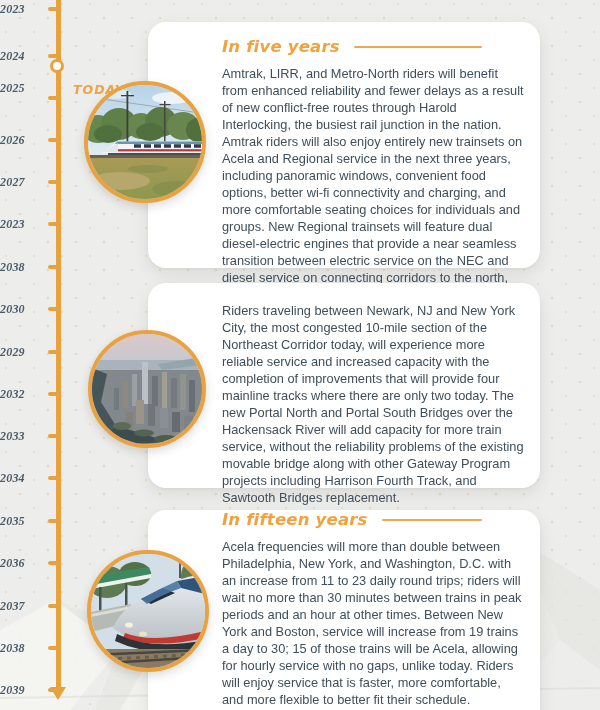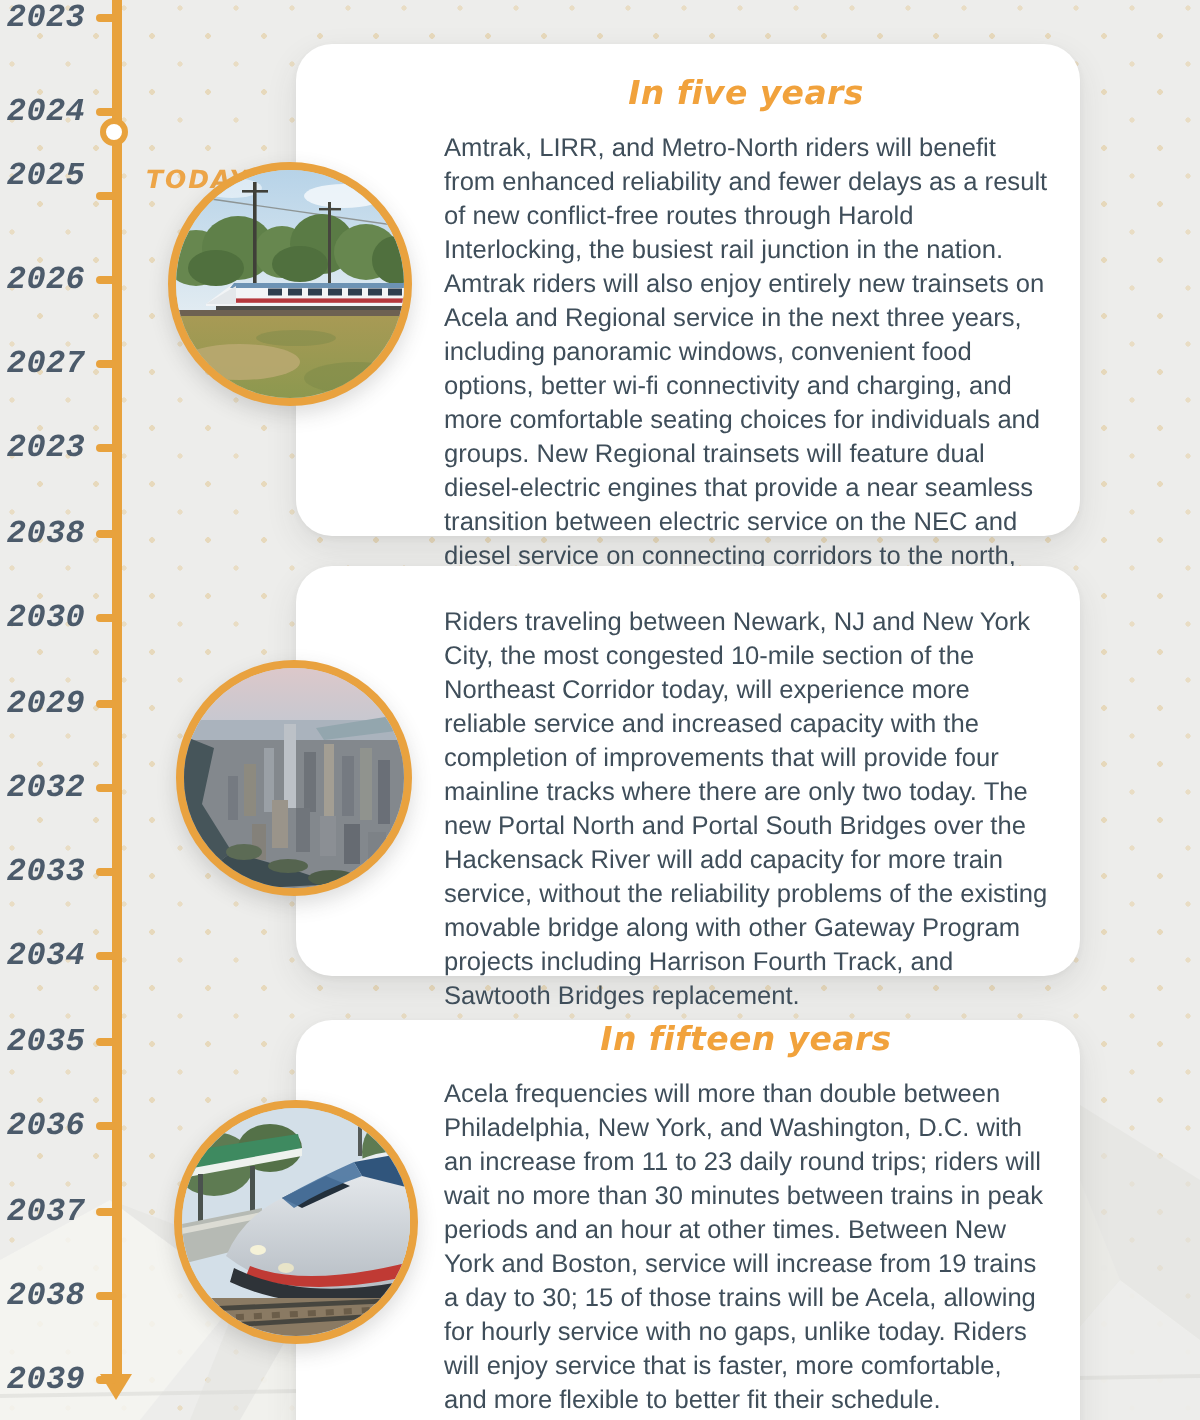--- a/index.html
+++ b/index.html
@@ -14,33 +14,33 @@
     background-position:6px 4px, 20px 18px;
   }
   
   .terrain{position:absolute;left:0;bottom:0;}
   
   .tl-line{position:absolute;left:56px;top:0;width:5px;height:688px;background:#e8a23d;}
   .tl-arrow{position:absolute;left:50px;top:687px;width:0;height:0;
     border-left:8.5px solid rgba(0,0,0,0);border-right:8.5px solid rgba(0,0,0,0);
     border-top:13px solid #e8a23d;}
   .tick{position:absolute;left:48px;width:10px;height:3.5px;background:#e8a23d;border-radius:2px;}
-  .yr{position:absolute;left:0;width:46px;text-align:center;font-size:16px;line-height:14px;
-    font-weight:bold;font-style:italic;color:#4c5b6b;font-family:Liberation Mono, monospace;
+  .yr{position:absolute;left:0;width:46px;text-align:left;font-size:12px;line-height:14px;
+    font-weight:bold;font-style:italic;color:#4c5b6b;font-family:Liberation Serif, serif;
     letter-spacing:.2px;}
   .today{position:absolute;left:50px;top:34px;display:flex;align-items:center;}
   .today-dot{width:8px;height:8px;border:3px solid #e8a23d;border-radius:50%;background:#fff;
     display:inline-block;}
   .today-label{margin-left:9px;font-style:italic;font-weight:bold;font-size:12.5px;color:#eda547;
     font-family:"DejaVu Sans",sans-serif;letter-spacing:1px;margin-top:48px;}
   
   .card{position:absolute;left:148px;width:392px;background:#fff;border-radius:18px;
     box-shadow:0 6px 16px rgba(60,60,60,.10), 0 1px 3px rgba(60,60,60,.06);
     box-sizing:border-box;padding:0 16px 0 74px;}
-  .card-head{display:flex;align-items:center;flex-direction:column;}
+  .card-head{display:flex;align-items:center;}
   .card-head h2{margin:0;font-size:16.5px;font-weight:bold;font-style:italic;color:#f1a23c;
     font-family:"DejaVu Sans",sans-serif;letter-spacing:.2px;white-space:nowrap;}
   .head-rule{flex:1;height:2px;background:#f0a84e;margin-left:14px;margin-right:42px;border-radius:1px;}
   .card p{margin:9px 0 0 0;font-size:12.8px;line-height:17px;color:#3f4e5a;}
   .card1{top:22px;height:246px;padding-top:15px;}
   .card2{top:283px;height:205px;padding-top:10px;}
   .card3{top:510px;height:220px;}
   
   .photo{position:absolute;border-radius:50%;border:4.5px solid #e9a23f;overflow:hidden;
     box-shadow:0 4px 10px rgba(60,60,60,.18);background:#cfd8d2;}

